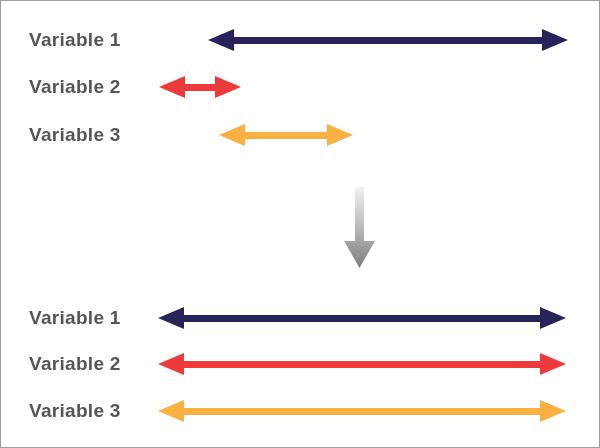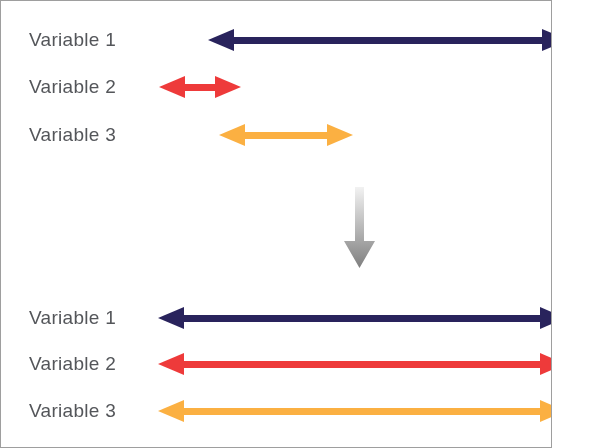--- a/index.html
+++ b/index.html
@@ -1,23 +1,24 @@
 <!DOCTYPE html>
 <html><head>
 <meta charset="utf-8">
 <style>
   html,body{margin:0;padding:0;background:#ffffff;}
   #diagram-canvas{
     position:relative;
-    width:552px;height:448px;
+    width:600px;height:448px;
     box-sizing:border-box;
     border:1px solid #9e9e9e;
     background:#ffffff;
     overflow:hidden;
     font-family:"Liberation Sans", sans-serif;
+    font-weight:bold;
   }
   .var-label{
     position:absolute;
     left:28px;
     height:26px;
     line-height:26px;
     font-size:19px;
     letter-spacing:0.3px;
     white-space:nowrap;
   }

